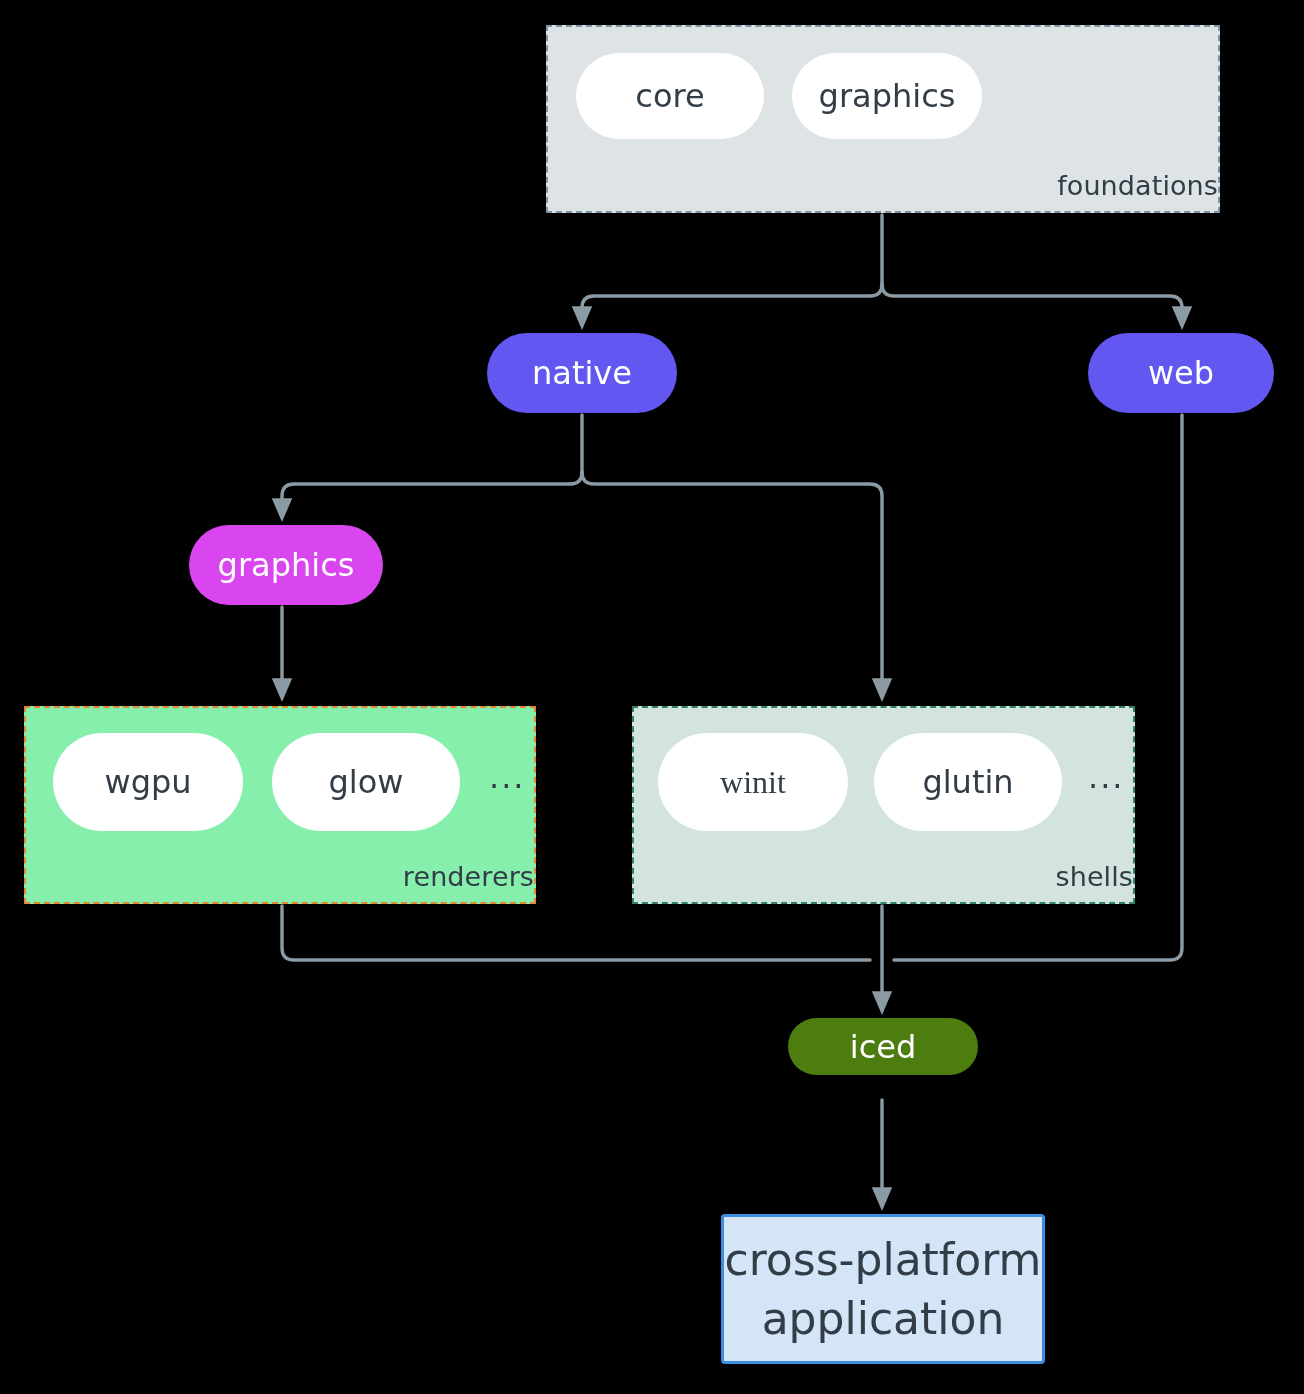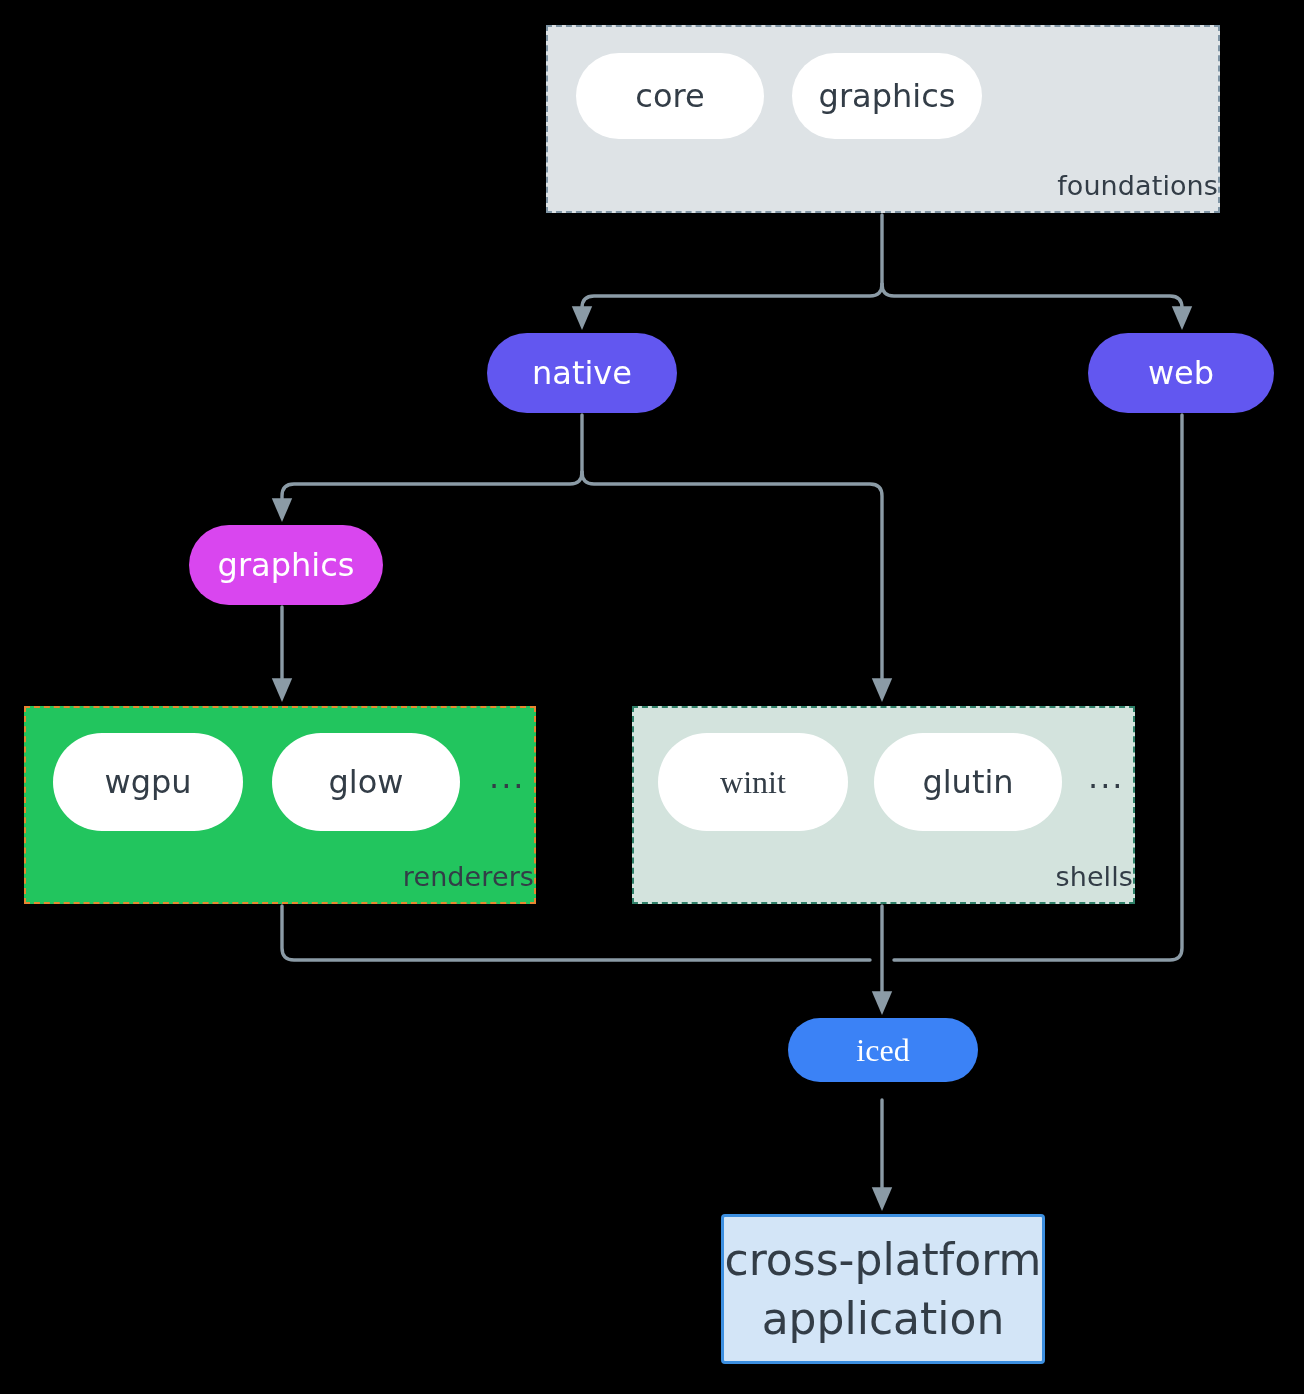--- a/index.html
+++ b/index.html
@@ -56,21 +56,21 @@
     width: 674px;
     height: 188px;
     background: #dee3e6;
     border: 2px dashed #7f95a5;
   }
   .group-renderers {
     left: 24px;
     top: 706px;
     width: 512px;
     height: 198px;
-    background: #22c55e;
+    background: #86efac;
     border: 2px dashed #e88630;
     padding-left: 10px;
   }
   .group-shells {
     left: 632px;
     top: 706px;
     width: 503px;
     height: 198px;
     background: #d3e3dd;
     border: 2px dashed #2f8169;
@@ -104,21 +104,21 @@
     align-items: center;
     justify-content: center;
     color: #ffffff;
     font-size: 32px;
     box-sizing: border-box;
     white-space: nowrap;
   }
   .node-native { left: 487px; top: 333px; width: 190px; height: 80px; background: #6257f0; text-align: center; }
   .node-web    { left: 1088px; top: 333px; width: 186px; height: 80px; background: #6257f0; }
   .node-graphics { left: 189px; top: 525px; width: 194px; height: 80px; background: #d946ef; }
-  .node-iced   { left: 788px; top: 1018px; width: 190px; height: 64px; background: #3b82f6; font-family: Liberation Serif, serif; }
+  .node-iced   { left: 788px; top: 1018px; width: 190px; height: 57px; background: #4d7c0f; }
 
   
   .terminal {
     position: absolute;
     left: 721px;
     top: 1214px;
     width: 324px;
     height: 150px;
     background: #d3e5f7;
     border: 3px solid #3c8fe0;

